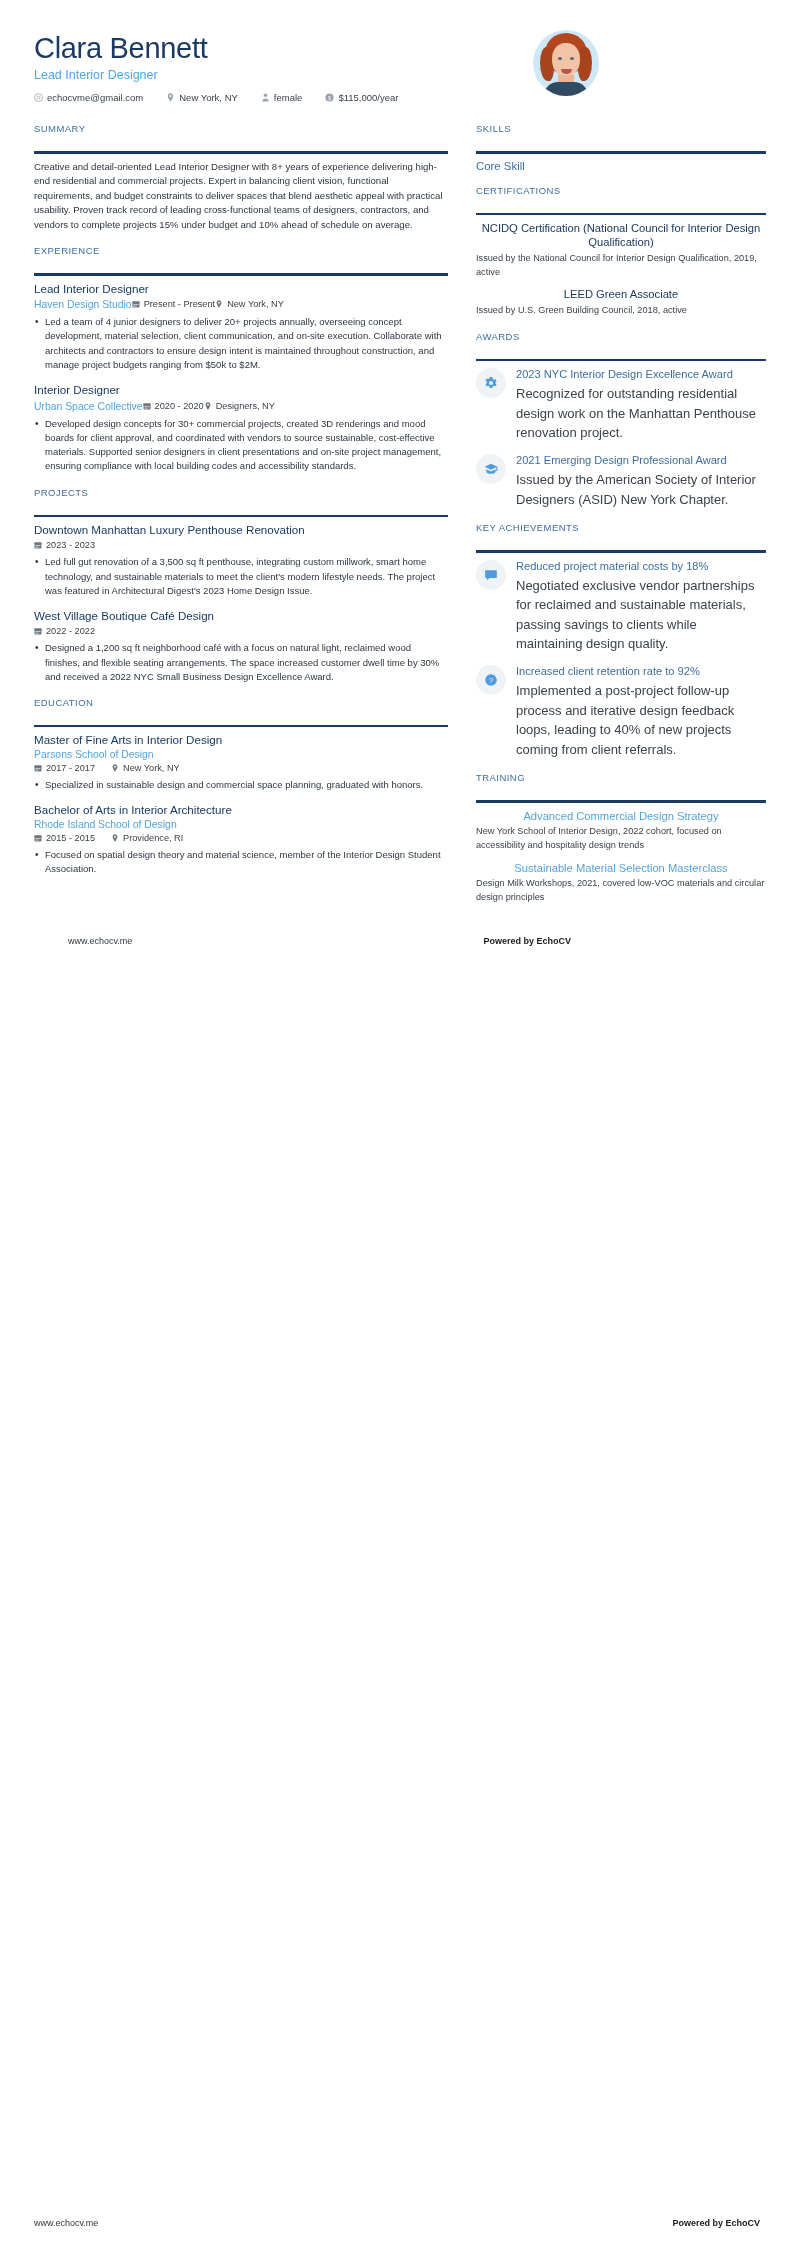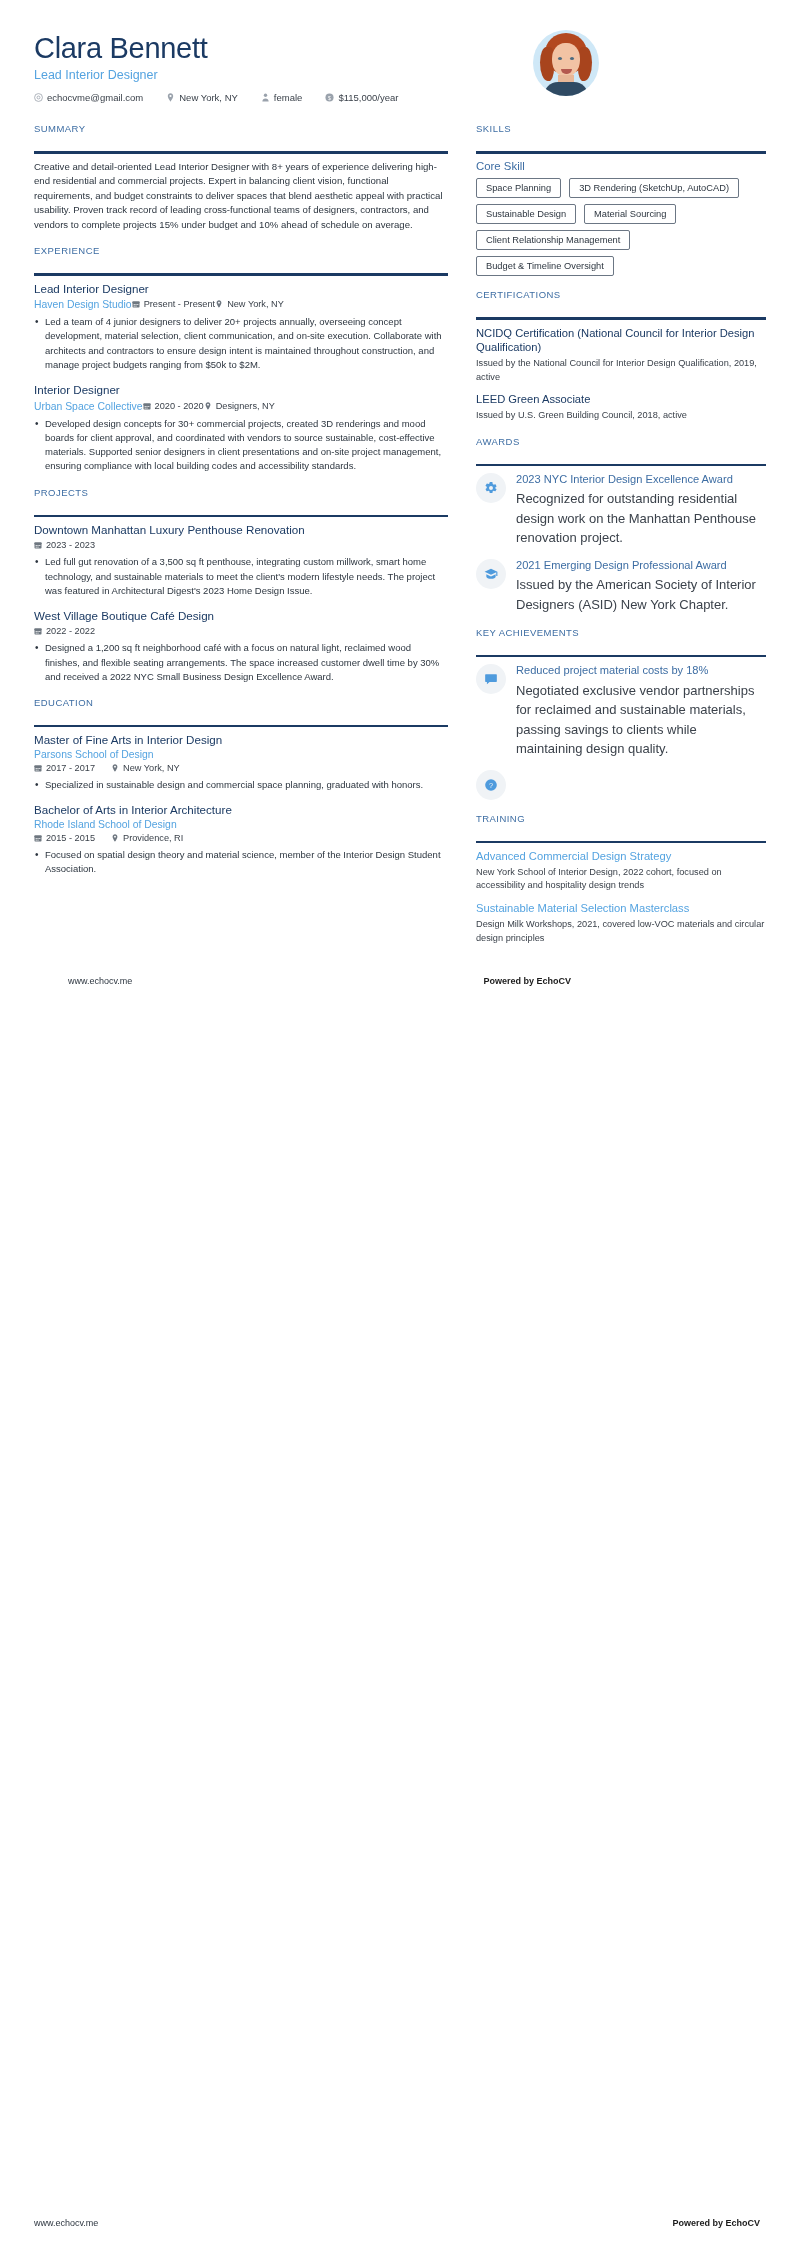--- a/index.html
+++ b/index.html
@@ -74,21 +74,21 @@
   
   .skill-group-name { font-size: 11.4px; color: #3d6da3; margin-bottom: 6px; }
   .chips { display: flex; flex-wrap: wrap; gap: 6px 8px; }
   .chip {
     border: 1px solid #6b7684; border-radius: 2px; padding: 4px 9px;
     font-size: 9.3px; color: #2d3640; background: #fff; line-height: 1.1;
   }
 
   
   .cert { margin-bottom: 8px; }
-  .cert-name { font-size: 11.2px; color: #1b3a63; line-height: 1.3; }
+  .cert-name { font-size: 11.2px; color: #1b3a63; line-height: 1.3; text-align: center; }
   .cert-name.light { color: #54a3e0; }
   .cert-desc { font-size: 9.2px; color: #3b424b; line-height: 1.5; margin-top: 2px; }
 
   
   .icon-entry { display: flex; gap: 10px; margin-bottom: 10px; align-items: flex-start; }
   .icon-badge {
     width: 30px; height: 30px; flex: 0 0 30px; border-radius: 50%;
     background: #f0f3f6; display: flex; align-items: center; justify-content: center; margin-top: 1px;
   }
   .icon-badge svg { width: 14px; height: 14px; fill: #4f9bdd; }
@@ -366,28 +366,20 @@
         </div>
       </div>
     </div>
 
     <div class="col-right">
 
       <div class="section">
         <div class="sec-head">SKILLS</div>
         <div class="sec-rule"></div>
         <div class="skill-group-name">Core Skill</div>
-        <div class="chips">
-          <span class="chip">Space Planning</span>
-          <span class="chip">3D Rendering (SketchUp, AutoCAD)</span>
-          <span class="chip">Sustainable Design</span>
-          <span class="chip">Material Sourcing</span>
-          <span class="chip">Client Relationship Management</span>
-          <span class="chip">Budget &amp; Timeline Oversight</span>
-        </div>
       </div>
 
       <div class="section">
         <div class="sec-head">CERTIFICATIONS</div>
         <div class="sec-rule"></div>
         <div class="cert">
           <div class="cert-name">NCIDQ Certification (National Council for Interior Design Qualification)</div>
           <div class="cert-desc">Issued by the National Council for Interior Design Qualification, 2019, active</div>
         </div>
         <div class="cert">
@@ -441,20 +433,24 @@
           </div>
         </div>
 
         <div class="icon-entry">
           <div class="icon-badge">
             <svg viewBox="0 0 24 24">
                 <circle cx="12" cy="12" r="10"></circle>
                 <text x="12" y="16.6" text-anchor="middle" font-size="12.5" fill="#f0f3f6" font-family="Liberation Sans">?</text>
               </svg>
           </div>
+          <div class="icon-body">
+            <div class="icon-title">Increased client retention rate to 92%</div>
+            <div class="icon-desc">Implemented a post-project follow-up process and iterative design feedback loops, leading to 40% of new projects coming from client referrals.</div>
+          </div>
         </div>
       </div>
 
       <div class="section">
         <div class="sec-head">TRAINING</div>
         <div class="sec-rule"></div>
         <div class="cert">
           <div class="cert-name light">Advanced Commercial Design Strategy</div>
           <div class="cert-desc">New York School of Interior Design, 2022 cohort, focused on accessibility and hospitality design trends</div>
         </div>

